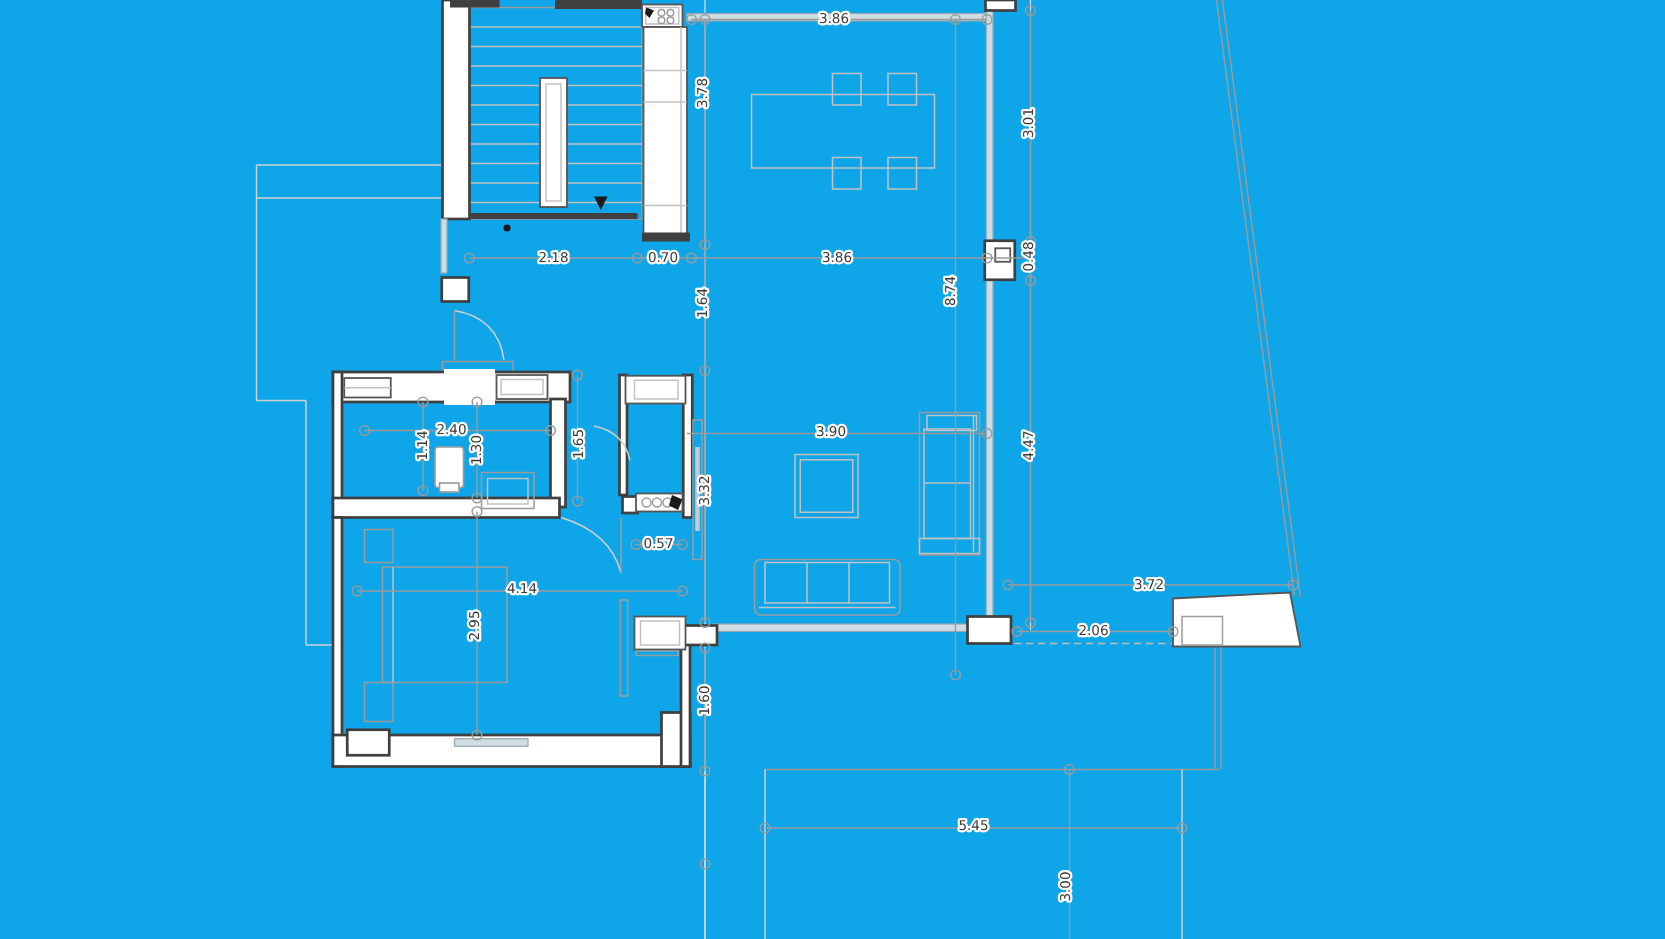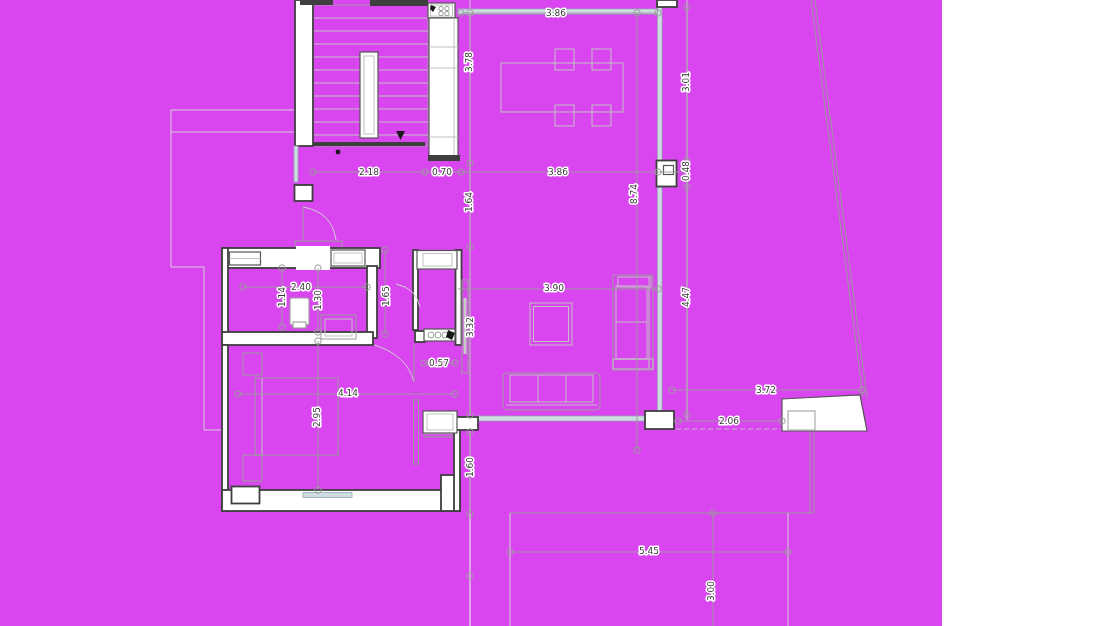--- a/index.html
+++ b/index.html
@@ -1,16 +1,16 @@
 <!DOCTYPE html>
 <html><head>
 <meta charset="utf-8">
 <style>
   html,body{margin:0;padding:0;background:#fff;}
-  .stage{position:relative;width:942px;height:626px;background:#d946ef;overflow:hidden;}
+  .stage{position:relative;width:1110px;height:626px;background:#0ea5e9;overflow:hidden;}
   svg{display:block;}
   .wall{fill:#ffffff;stroke:#3f3f3f;stroke-width:1.8;}
   .wallthin{fill:#ffffff;stroke:#555555;stroke-width:1.2;}
   .wallf{fill:#3f3f3f;stroke:none;}
   .furn{fill:#ffffff;stroke:#9c9c9c;stroke-width:1.1;}
   .furnl{fill:none;stroke:#9c9c9c;stroke-width:1;}
   .furn2{fill:none;stroke:#c2c2c2;stroke-width:1;}
   .glass{fill:#cfdde3;stroke:#93a9b3;stroke-width:0.8;}
   .dim{fill:none;stroke:#9b9b9b;stroke-width:0.9;}
   .tk{fill:none;stroke:#9b9b9b;stroke-width:1;}

